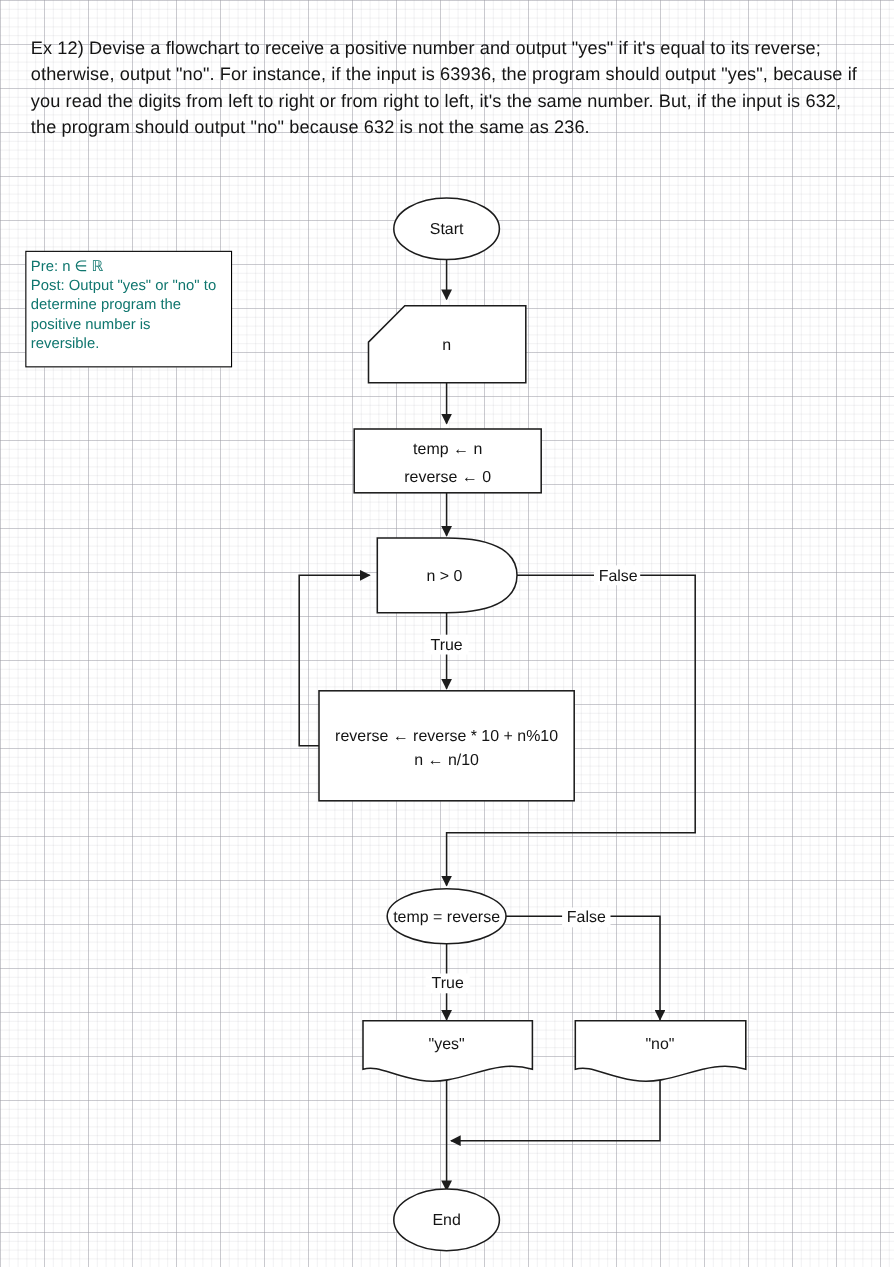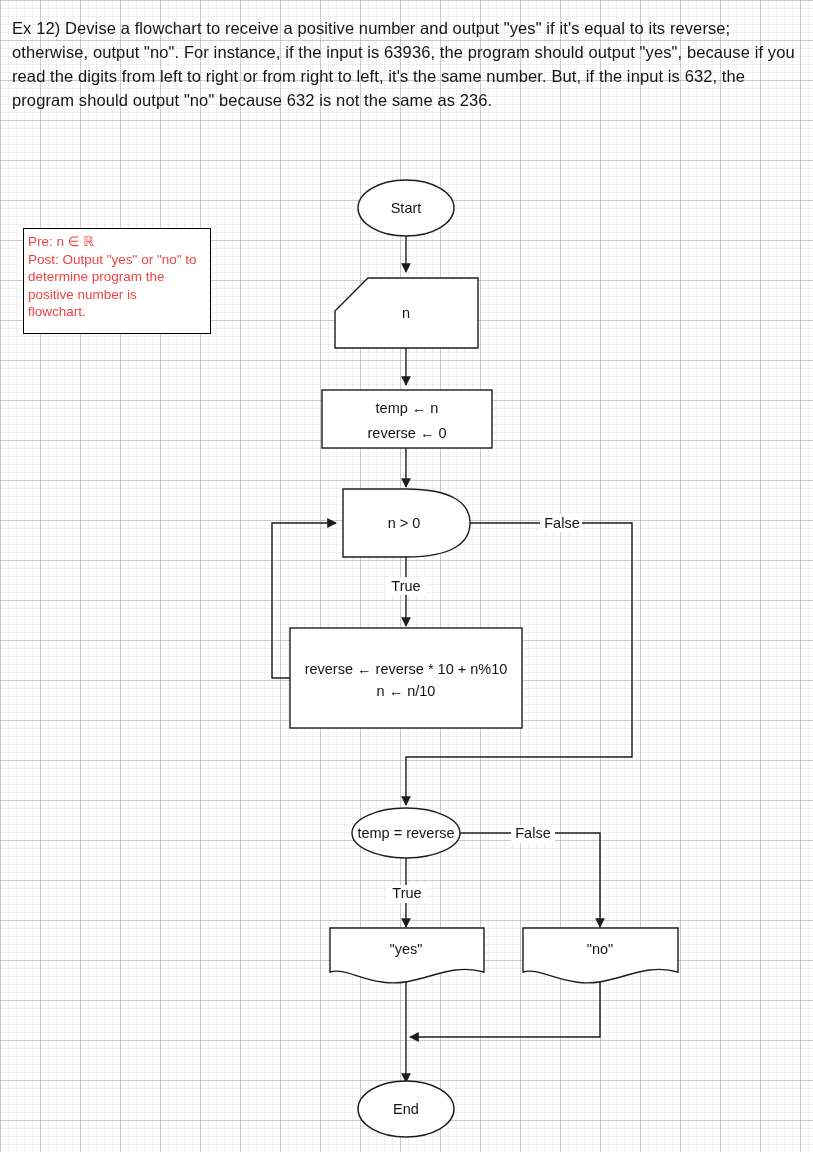--- a/index.html
+++ b/index.html
@@ -30,34 +30,34 @@
   #prompt-text {
     position: absolute;
     left: 12px;
     top: 16px;
     width: 790px;
     font-size: 16.5px;
     line-height: 24px;
     color: #141414;
     letter-spacing: 0.1px;
   }
-  #prompt-text p { margin: 0; }
+  #prompt-text p { margin: 16px; }
   #contract-box {
     position: absolute;
     left: 23px;
     top: 228px;
     width: 188px;
     height: 106px;
     border: 1px solid #000000;
     background: #ffffff;
     box-sizing: border-box;
     padding: 4px 2px 2px 4px;
     font-size: 13.5px;
     line-height: 17.5px;
-    color: #ef4444;
+    color: #0f766e;
   }
   #contract-box div { white-space: nowrap; }
   #flow-svg {
     position: absolute;
     left: 0;
     top: 0;
   }
   .node-label {
     font-family: "Liberation Sans", sans-serif;
     font-size: 14.5px;
@@ -91,21 +91,21 @@
 
   <div id="prompt-text">
     <p>Ex 12) Devise a flowchart to receive a positive number and output "yes" if it's equal to its reverse; otherwise, output "no". For instance, if the input is 63936, the program should output "yes", because if you read the digits from left to right or from right to left, it's the same number. But, if the input is 632, the program should output "no" because 632 is not the same as 236.</p>
   </div>
 
   <div id="contract-box">
     <div>Pre: n ∈ ℝ</div>
     <div>Post: Output "yes" or "no" to</div>
     <div>determine program the</div>
     <div>positive number is</div>
-    <div>flowchart.</div>
+    <div>reversible.</div>
   </div>
 
   <svg id="flow-svg" width="813" height="1152" viewBox="0 0 813 1152">
     <defs>
       <marker id="arrow" viewBox="0 0 10 10" refX="9" refY="5" markerWidth="7" markerHeight="7" orient="auto-start-reverse">
         <path d="M 0 0 L 10 5 L 0 10 z" fill="#1c1c1c"></path>
       </marker>
     </defs>
 
     <path class="conn" d="M 406 236 L 406 272" marker-end="url(#arrow)"></path>

